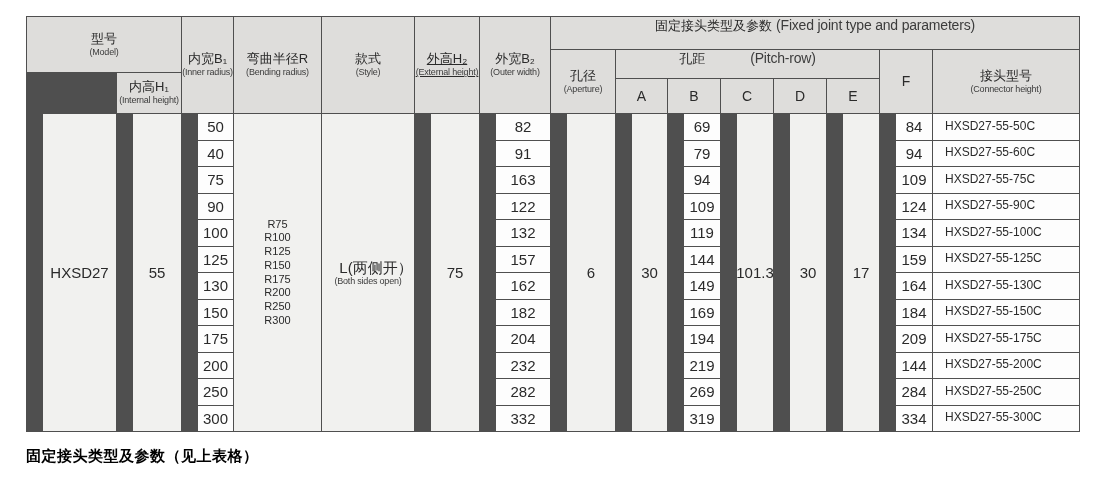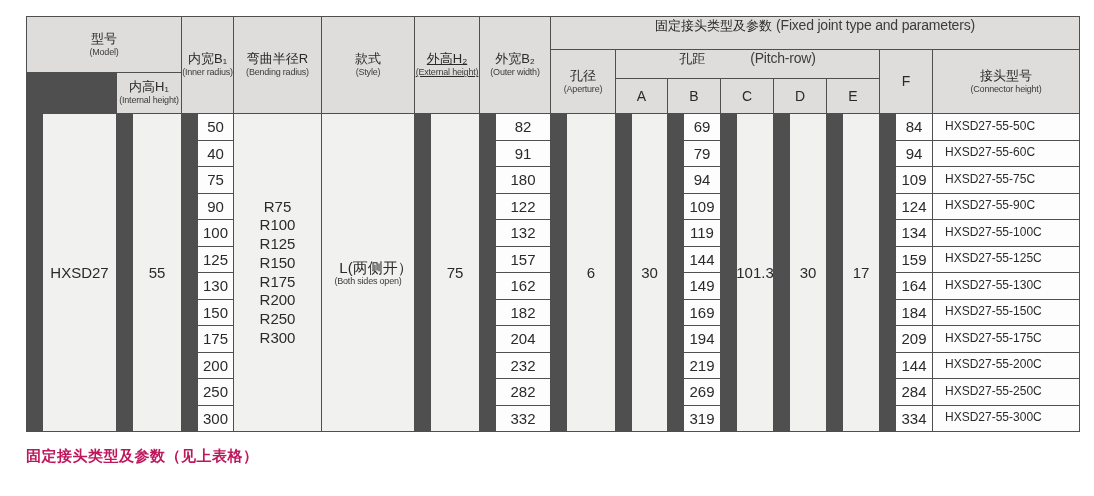--- a/index.html
+++ b/index.html
@@ -32,21 +32,21 @@
   .mg  { background: #f1f1ef; }   
   .wb  { background: #fdfdfd; }   
 
   .cn  { font-size: 13px; }
   .en  { font-size: 9px; letter-spacing: -0.2px; white-space: nowrap; color: #3c3c3c; }
   .inline-hd { flex-direction: row; align-items: baseline; gap: 4px; }
   .inline-hd .en { font-size: 14px; }
   .num { font-size: 15px; margin-left: 16px; }
   .letter { font-size: 14px; }
 
-  .radius-block { font-size: 15px; line-height: 1.25; white-space: pre-line; }
+  .radius-block { font-size: 11px; line-height: 1.25; white-space: pre-line; }
   .model-cell { align-items: flex-start; padding-left: 12px; font-size: 12px; }
 
   
   .a-model   { grid-area: 1 / 1 / 3 / 3; }
   .a-code    { grid-area: 3 / 1 / 5 / 2; }
   .a-ih      { grid-area: 3 / 2 / 5 / 3; }
   .a-iw      { grid-area: 1 / 3 / 5 / 4; }
   .a-br      { grid-area: 1 / 4 / 5 / 5; }
   .a-style   { grid-area: 1 / 5 / 5 / 6; }
   .a-oh      { grid-area: 1 / 6 / 5 / 7; text-decoration: underline; }
@@ -78,21 +78,21 @@
   .c3  { grid-column: 3; }
   .c7  { grid-column: 7; }
   .c10 { grid-column: 10; }
   .c14 { grid-column: 14; }
   .c15 { grid-column: 15; }
   .dr1{grid-row:5}.dr2{grid-row:6}.dr3{grid-row:7}.dr4{grid-row:8}
   .dr5{grid-row:9}.dr6{grid-row:10}.dr7{grid-row:11}.dr8{grid-row:12}
   .dr9{grid-row:13}.dr10{grid-row:14}.dr11{grid-row:15}.dr12{grid-row:16}
 
   .footer { margin-top: 15px; }
-  .footer-cn { font-size: 15px; font-weight: 600; color: #be185d; letter-spacing: 0.5px; }
+  .footer-cn { font-size: 15px; font-weight: 600; color: #000000; letter-spacing: 0.5px; }
   .footer-en { font-size: 12px; color: #4a4a4a; margin-top: 3px; letter-spacing: -0.1px; }
 </style>
 </head>
 <body>
 
 <div class="page">
 
   <div class="spec-table">
 
     <div class="cell hd a-model">
@@ -175,21 +175,21 @@
     <div class="cell wb num c14 dr1">84</div>
     <div class="cell wb model-cell c15 dr1">HXSD27-55-50C</div>
 
     <div class="cell wb num c3 dr2">40</div>
     <div class="cell wb num c7 dr2">91</div>
     <div class="cell wb num c10 dr2">79</div>
     <div class="cell wb num c14 dr2">94</div>
     <div class="cell wb model-cell c15 dr2">HXSD27-55-60C</div>
 
     <div class="cell wb num c3 dr3">75</div>
-    <div class="cell wb num c7 dr3">180</div>
+    <div class="cell wb num c7 dr3">163</div>
     <div class="cell wb num c10 dr3">94</div>
     <div class="cell wb num c14 dr3">109</div>
     <div class="cell wb model-cell c15 dr3">HXSD27-55-75C</div>
 
     <div class="cell wb num c3 dr4">90</div>
     <div class="cell wb num c7 dr4">122</div>
     <div class="cell wb num c10 dr4">109</div>
     <div class="cell wb num c14 dr4">124</div>
     <div class="cell wb model-cell c15 dr4">HXSD27-55-90C</div>
 

